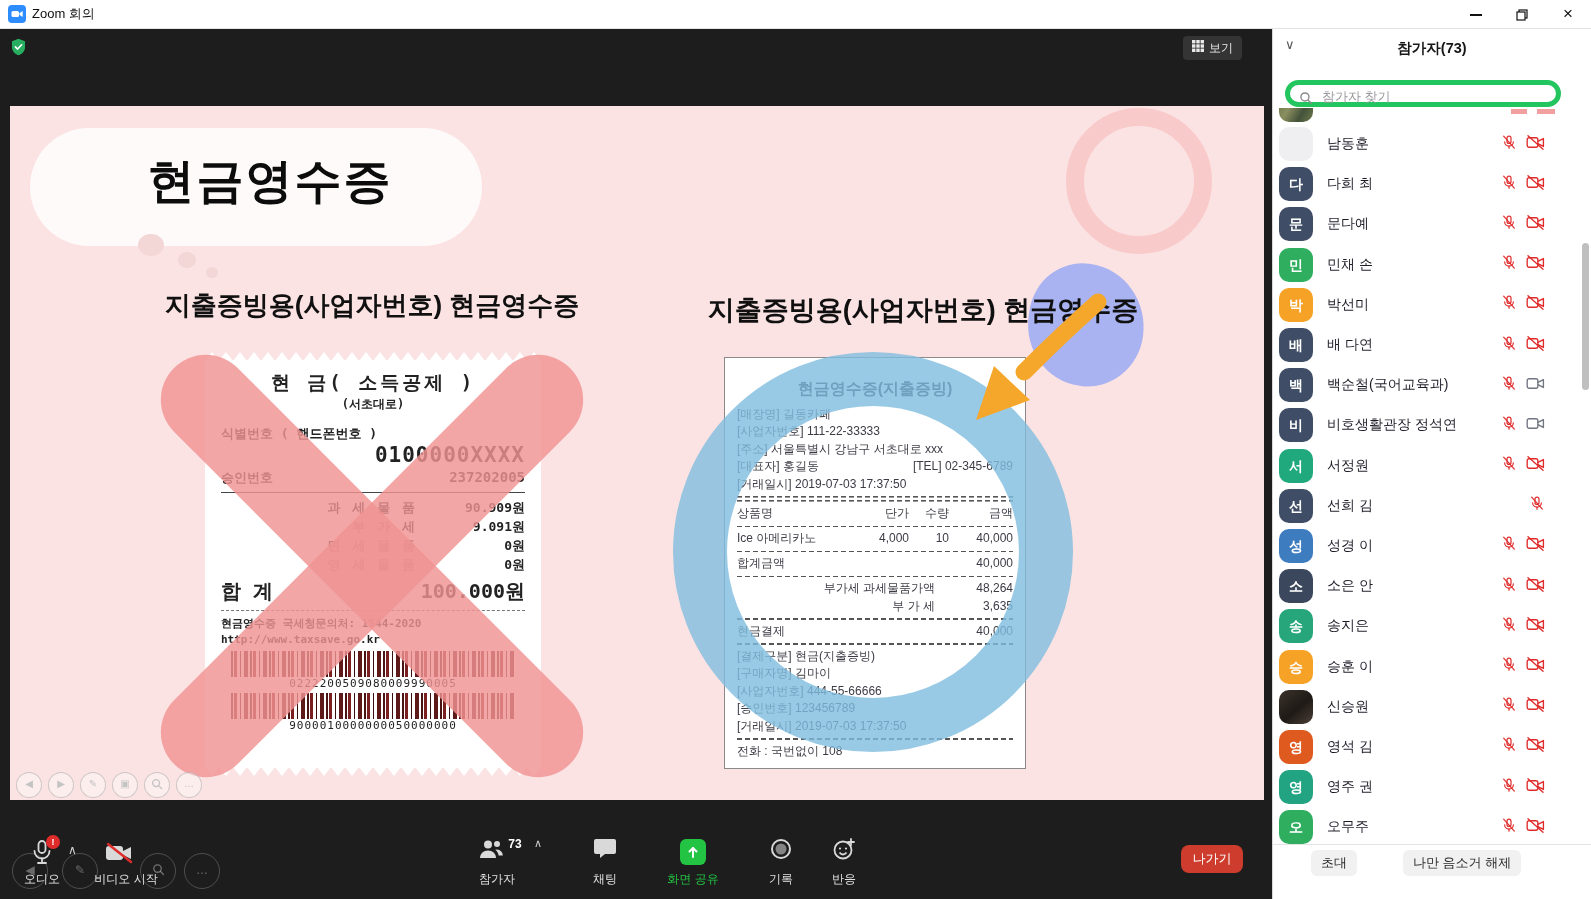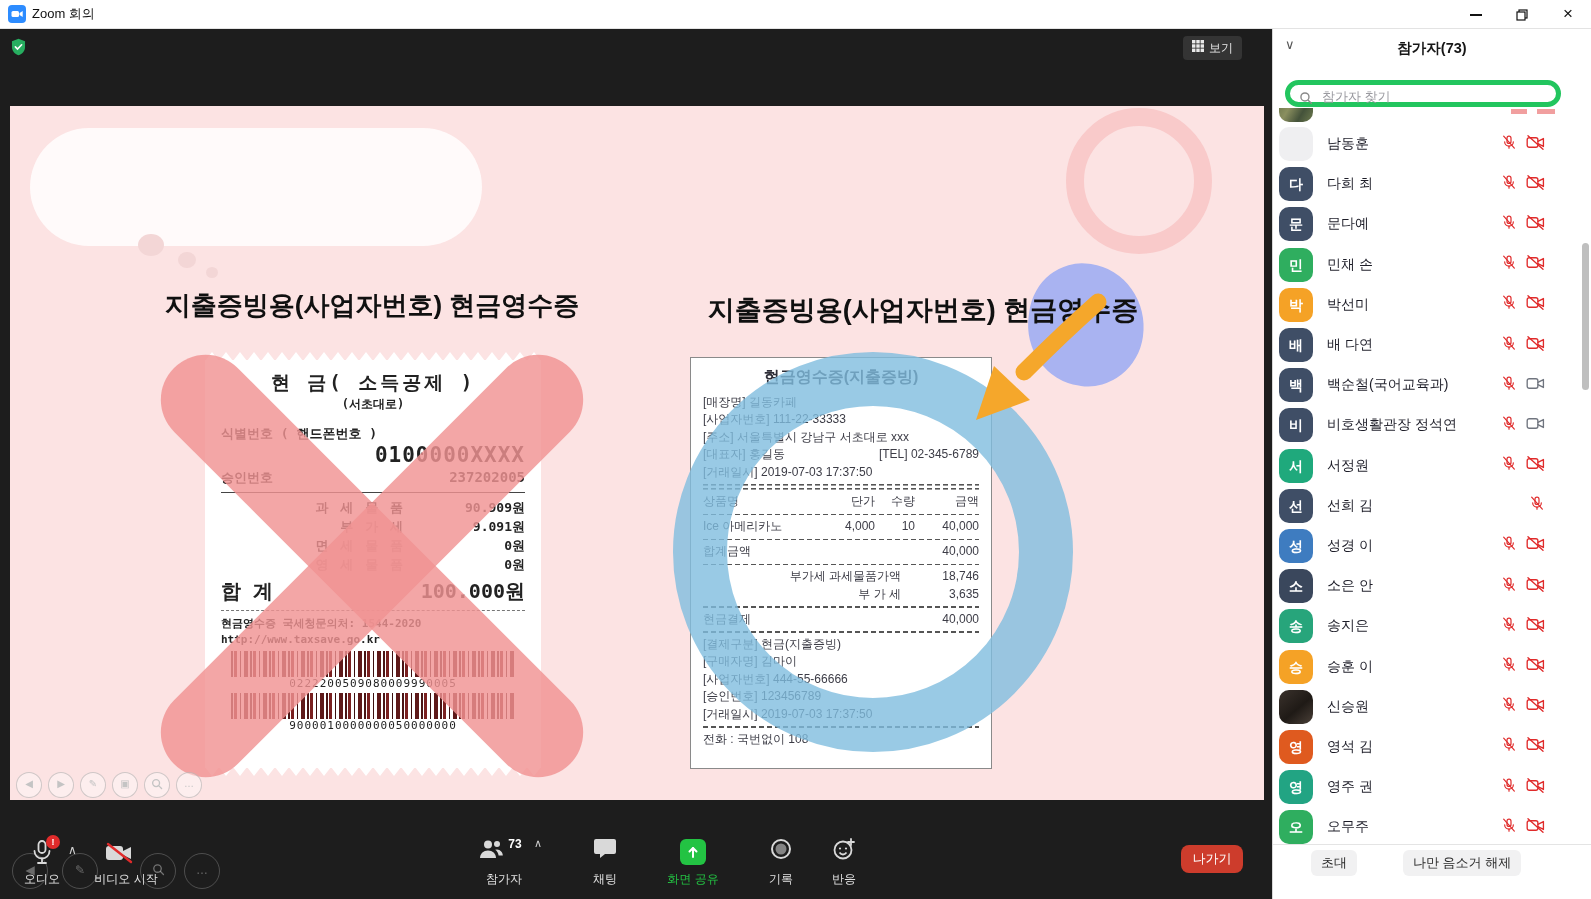--- a/index.html
+++ b/index.html
@@ -27,33 +27,33 @@
   
   #lr{position:absolute;left:195px;top:246px;width:336px;height:424px;z-index:1;
     font-family:"DejaVu Sans Mono",monospace;color:#222;}
   #lr .lr-body{position:absolute;left:0;top:8px;right:0;bottom:8px;background:#fff;padding:10px 16px;box-sizing:border-box;}
   .lr-title{font-size:19px;font-weight:bold;text-align:center;letter-spacing:3px;}
   .lr-sub{font-size:12px;font-weight:bold;text-align:center;margin-bottom:12px;}
   .lr-id{font-size:13px;font-weight:bold;}
   .lr-big{font-size:21px;font-weight:bold;text-align:right;letter-spacing:1px;}
   .lr-appr{display:flex;justify-content:space-between;font-size:13px;font-weight:bold;margin-top:2px;}
   .lr-hr{border-top:1.5px solid #444;margin:5px 0;}
-  .lr-row{display:flex;justify-content:flex-end;gap:34px;font-size:13px;font-weight:bold;line-height:19px;}
+  .lr-row{display:flex;justify-content:flex-end;gap:22px;font-size:13px;font-weight:bold;line-height:19px;}
   .lr-row .v{width:86px;text-align:right;}
   .lr-row .l{letter-spacing:2px;}
   .lr-total{display:flex;justify-content:space-between;font-size:20px;font-weight:bold;margin:4px 0 2px 0;}
   .lr-small{font-size:11px;font-weight:bold;line-height:16px;}
   .barcode{height:26px;margin:3px 10px 0 10px;
     background:repeating-linear-gradient(90deg,#4a1414 0 2px,#fff 2px 3px,#7a2020 3px 6px,#fff 6px 9px,#3d1010 9px 10px,#fff 10px 13px,#5e1919 13px 17px,#fff 17px 19px);}
   .lr-bc-num{font-size:11px;text-align:center;letter-spacing:1px;line-height:13px;}
   .xbar{position:absolute;left:82px;top:415px;width:560px;height:90px;background:rgba(240,146,146,.82);
     border-radius:46px;z-index:2;}
   
-  #rr{position:absolute;left:680px;top:251px;width:302px;height:412px;background:#fff;border:1px solid #8a8a8a;
-    box-sizing:border-box;padding:8px 12px;z-index:1;font-size:12px;line-height:17.5px;color:#3c3c46;}
+  #rr{position:absolute;left:714px;top:251px;width:302px;height:412px;background:#fff;border:1px solid #8a8a8a;
+    box-sizing:border-box;padding:20px 12px;z-index:1;font-size:12px;line-height:17.5px;color:#3c3c46;}
   .rr-title{font-size:16px;font-weight:bold;text-align:center;color:#2e2e38;margin:2px 0 8px 0;}
   .rr-flex{display:flex;justify-content:space-between;}
   .rr-eq{height:6px;margin:3px 0;background-image:
       repeating-linear-gradient(90deg,#555 0 5px,transparent 5px 8px),
       repeating-linear-gradient(90deg,#555 0 5px,transparent 5px 8px);
     background-size:100% 1.6px,100% 1.6px;background-position:0 0,0 4px;background-repeat:no-repeat;}
   .rr-dash{height:1.6px;margin:3px 0;background:repeating-linear-gradient(90deg,#555 0 5px,transparent 5px 8px);}
   .rr-cols{display:flex;}
   .rr-cols .c1{flex:1;text-align:left;}
   .rr-cols .c2{width:58px;text-align:right;}
@@ -149,20 +149,21 @@
   </div>
 
   <div id="slide">
     <div class="blob-white"></div>
     <div class="dot" style="left:128px;top:128px;width:26px;height:22px;"></div>
     <div class="dot" style="left:168px;top:146px;width:18px;height:16px;"></div>
     <div class="dot" style="left:196px;top:161px;width:12px;height:11px;"></div>
     <div class="pink-ring"></div>
     <div class="blue-blob"></div>
 
+    <div id="slide-title">현금영수증</div>
     <div class="heading" style="left:118px;width:488px;font-size:26px;">지출증빙용(사업자번호) 현금영수증</div>
     <div class="heading" style="left:668px;top:186px;width:490px;font-size:27px;">지출증빙용(사업자번호) 현금영수증</div>
 
     <div id="lr">
       <svg id="zz-top" width="336" height="9" style="position:absolute;left:0;top:0;">
           <polygon points="0,9 7,0 14,9 21,0 28,9 35,0 42,9 49,0 56,9 63,0 70,9 77,0 84,9 91,0 98,9 105,0 112,9 119,0 126,9 133,0 140,9 147,0 154,9 161,0 168,9 175,0 182,9 189,0 196,9 203,0 210,9 217,0 224,9 231,0 238,9 245,0 252,9 259,0 266,9 273,0 280,9 287,0 294,9 301,0 308,9 315,0 322,9 329,0 336,9" fill="#ffffff"></polygon>
         </svg>
       <div class="lr-body">
         <div class="lr-title">현 금( 소득공제 )</div>
         <div class="lr-sub">(서초대로)</div>
@@ -237,21 +238,21 @@
         <span class="c4">40,000</span>
       </div>
       <div class="rr-dash"></div>
       <div class="rr-flex">
         <span>합계금액</span>
         <span>40,000</span>
       </div>
       <div class="rr-dash"></div>
       <div class="vatrow">
         <span>부가세 과세물품가액</span>
-        <span class="vv">18,746</span>
+        <span class="vv">48,264</span>
       </div>
       <div class="vatrow">
         <span>부      가      세</span>
         <span class="vv">3,635</span>
       </div>
       <div class="rr-dash"></div>
       <div class="rr-flex">
         <span>현금결제</span>
         <span>40,000</span>
       </div>
@@ -320,21 +321,21 @@
       <span>
         <svg width="26" height="24" viewBox="0 0 26 24" fill="#d9d9d9">
             <circle cx="10" cy="7.5" r="4"></circle>
             <path d="M2 21c0-4.4 3.6-7.5 8-7.5s8 3.1 8 7.5z"></path>
             <circle cx="19" cy="7" r="3"></circle>
             <path d="M19 12.5c3.4.3 5.8 2.8 5.8 6h-4.2c-.3-2.4-1.5-4.5-3.4-5.7z"></path>
           </svg>
       </span>
       <span style="color:#fff;font-size:12px;font-weight:bold;vertical-align:top;">73</span>
       <span style="color:#cfcfcf;font-size:11px;vertical-align:top;margin-left:8px;">∧</span>
-      <div class="tb-label" style="left:7px;top:34px;width:70px;">참가자</div>
+      <div class="tb-label" style="left:0;top:34px;width:70px;">참가자</div>
     </div>
     <div class="tb-item" style="left:570px;width:70px;">
       <span>
         <svg width="24" height="24" viewBox="0 0 24 22" fill="#d9d9d9">
             <path d="M3 1h18a2 2 0 0 1 2 2v11a2 2 0 0 1-2 2h-9l-5 4v-4H3a2 2 0 0 1-2-2V3a2 2 0 0 1 2-2z"></path>
           </svg>
       </span>
       <div class="tb-label" style="left:0;top:34px;width:70px;">채팅</div>
     </div>
     <div class="tb-item" style="left:645px;width:96px;">

